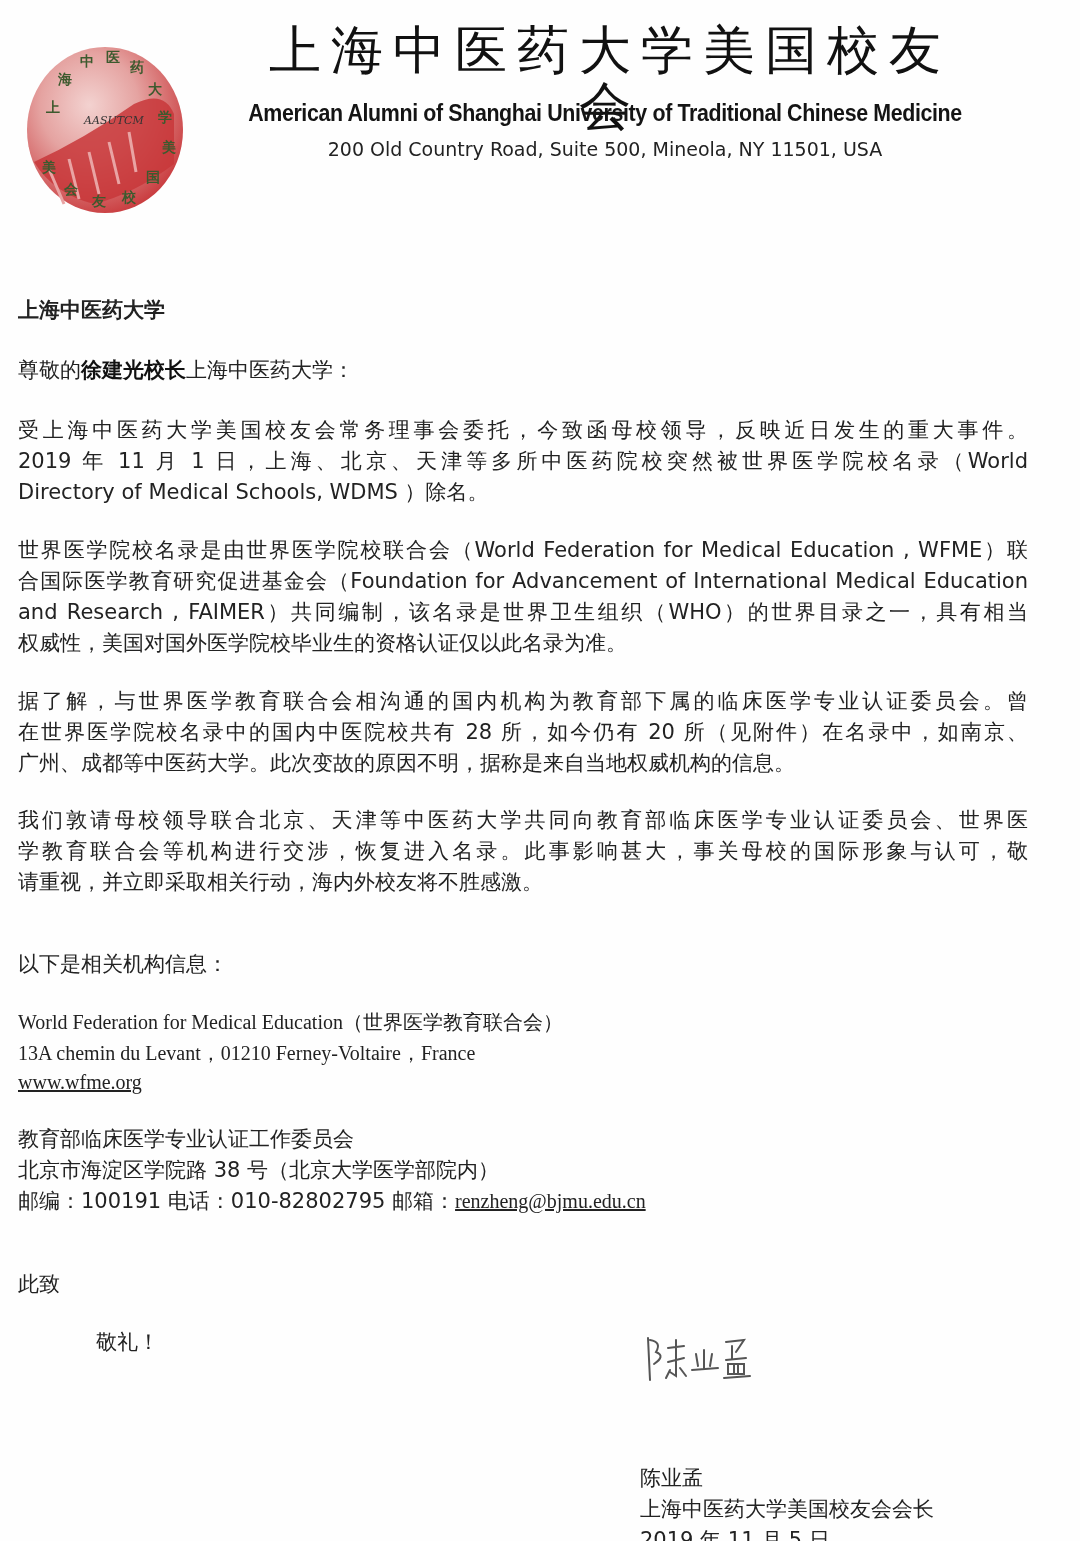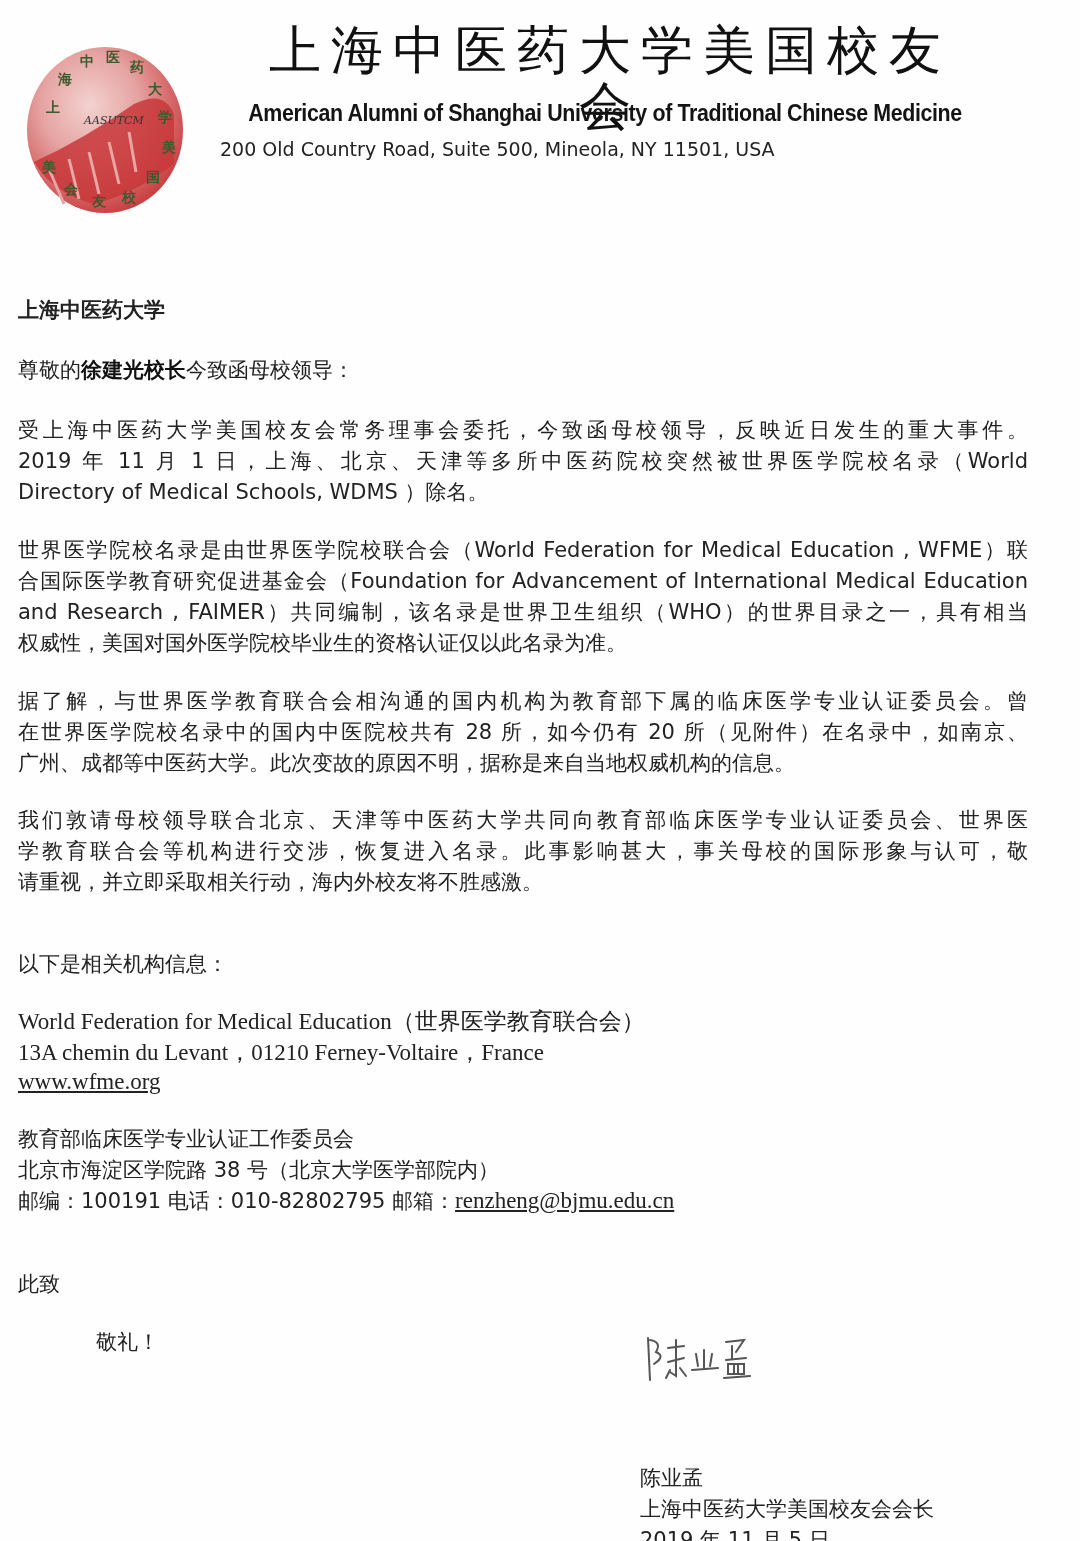--- a/index.html
+++ b/index.html
@@ -51,37 +51,38 @@
       font-size: 23px;
       letter-spacing: -0.4px;
       color: #141414;
       transform: scaleX(0.93);
       transform-origin: center;
     }
     .head-addr {
       position: absolute;
       left: 220px; top: 138px;
       width: 770px;
+      text-align: center;
       font-family: "DejaVu Sans", sans-serif;
       font-size: 19px;
       color: #222;
     }
 
     
     .line {
       position: absolute;
       left: 18px;
       white-space: nowrap;
       font-size: 21px;
       line-height: 30px;
       color: #222;
       font-family: "DejaVu Sans", sans-serif;
       margin-top: 48px;
     }
-    .serif { font-family: "Liberation Serif", "DejaVu Serif", serif; font-size: 23px; }
+    .serif { font-family: "Liberation Serif", "DejaVu Serif", serif; font-size: 20px; }
     .justify-line {
       width: 1010px;
       text-align: justify;
       text-align-last: justify;
     }
     .bold { font-weight: bold; color: #111; }
     .link { text-decoration: underline; color: #222; text-align: right; }
 
     .recipient { top: 247px; font-weight: bold; font-size: 21px; }
     .salutation { top: 307px; }
@@ -126,21 +127,21 @@
       <text x="18" y="128">美</text>
     </g>
   </svg>
 
   <div class="head-title">上海中医药大学美国校友会</div>
   <div class="head-en">American Alumni of Shanghai University of Traditional Chinese Medicine</div>
   <div class="head-addr">200 Old Country Road, Suite 500, Mineola, NY 11501, USA</div>
 
   <div class="line recipient">上海中医药大学</div>
   <div class="line salutation">
-    <span>尊敬的</span><span class="bold">徐建光校长</span><span>今致函母校领导：</span>
+    <span>尊敬的</span><span class="bold">徐建光校长</span><span>上海中医药大学：</span>
   </div>
 
   <div class="line justify-line" style="top:367px">受上海中医药大学美国校友会常务理事会委托，今致函母校领导，反映近日发生的重大事件。</div>
   <div class="line justify-line" style="top:398px">2019 年 11 月 1 日，上海、北京、天津等多所中医药院校突然被世界医学院校名录（World</div>
   <div class="line" style="top:429px">Directory of Medical Schools, WDMS ）除名。</div>
 
   <div class="line justify-line" style="top:487px">世界医学院校名录是由世界医学院校联合会（World Federation for Medical Education , WFME）联</div>
   <div class="line justify-line" style="top:549px">and Research , FAIMER）共同编制，该名录是世界卫生组织（WHO）的世界目录之一，具有相当</div>
   <div class="line justify-line" style="top:518px">合国际医学教育研究促进基金会（Foundation for Advancement of International Medical Education</div>
   <div class="line" style="top:580px">权威性，美国对国外医学院校毕业生的资格认证仅以此名录为准。</div>

